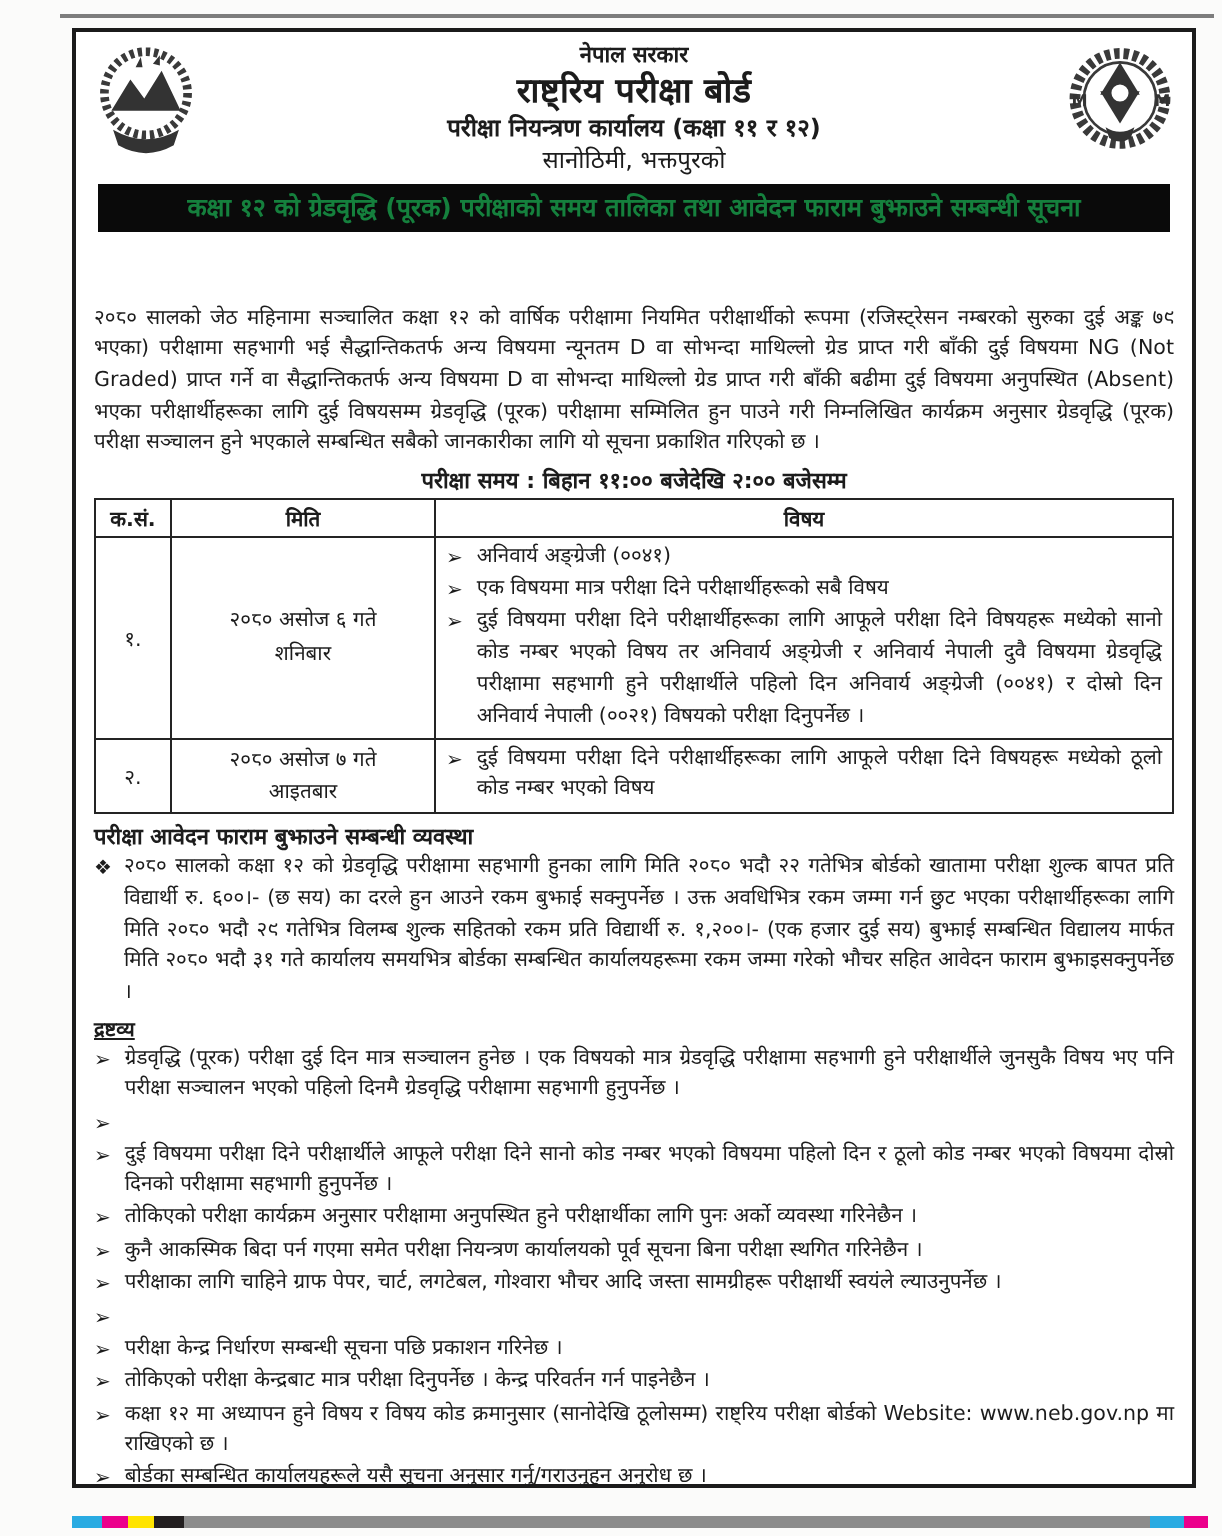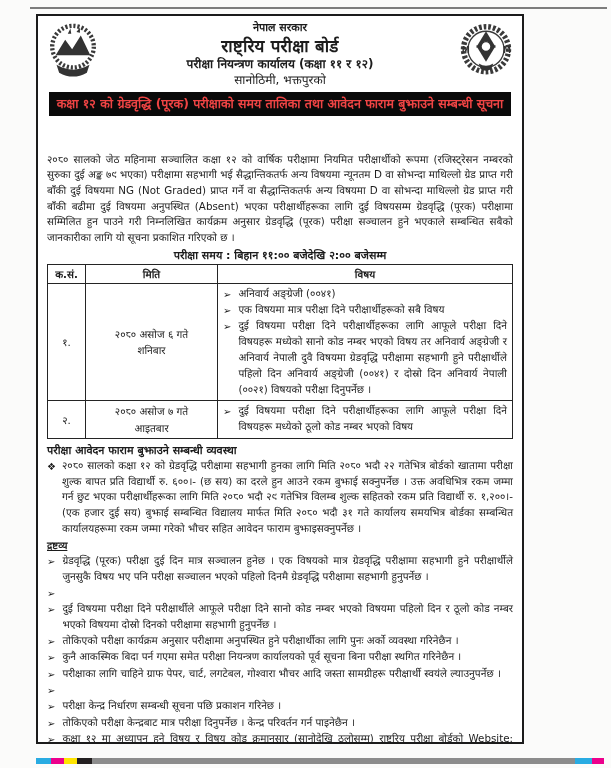--- a/index.html
+++ b/index.html
@@ -4,35 +4,35 @@
 <style>
   * { box-sizing: border-box; }
   html,body { margin:0; padding:0; }
   body {
     width:611px; height:768px; position:relative;
     background:#fbfbfa; color:#1c1c1c;
     font-family:"DejaVu Sans", sans-serif;
   }
   .top-rule { position:absolute; top:7px; left:30px; width:577px; height:2px; background:#7d7d7d; }
   .doc {
-    position:absolute; top:14px; left:36px; width:488px; height:730px;
+    position:absolute; top:14px; left:36px; width:562px; height:730px;
     border:2px solid #1b1b1b; background:#fff; padding:5px 9px 4px 9px; overflow:hidden;
   }
   
   .header { display:flex; align-items:flex-start; margin-bottom:2px; }
   .emblem-box { width:62px; flex:0 0 auto; padding-top:2px; }
   .emblem-box.right { text-align:right; padding-top:1px; }
   .header-center { flex:1; text-align:center; line-height:1.3; }
   .gov-line   { font-size:11px;   font-weight:bold; }
   .board-line { font-size:17px;   font-weight:bold; letter-spacing:0.2px; }
   .office-line{ font-size:12px;   font-weight:bold; }
   .loc-line   { font-size:12px;   font-weight:normal; }
   
   .banner {
-    background:#0a0a0a; color:#ef4444; font-weight:bold; font-size:12.5px;
+    background:#0a0a0a; color:#15803d; font-weight:bold; font-size:12.5px;
     text-align:center; padding:3px 2px 4px; margin:3px 2px 4px;
   }
   .intro { font-size:10.3px; line-height:1.52; text-align:justify;margin-top:36px; }
   .time-line { text-align:center; font-weight:bold; font-size:11px; margin:2px 0 2px; }
   
   table.schedule { width:100%; border-collapse:collapse; font-size:10.3px; }
   .schedule th, .schedule td { border:1.5px solid #242424; padding:2px 5px; }
   .schedule th { font-weight:bold; text-align:center; padding:2px; }
   .col-sn { width:38px; }
   .col-date { width:132px; }

